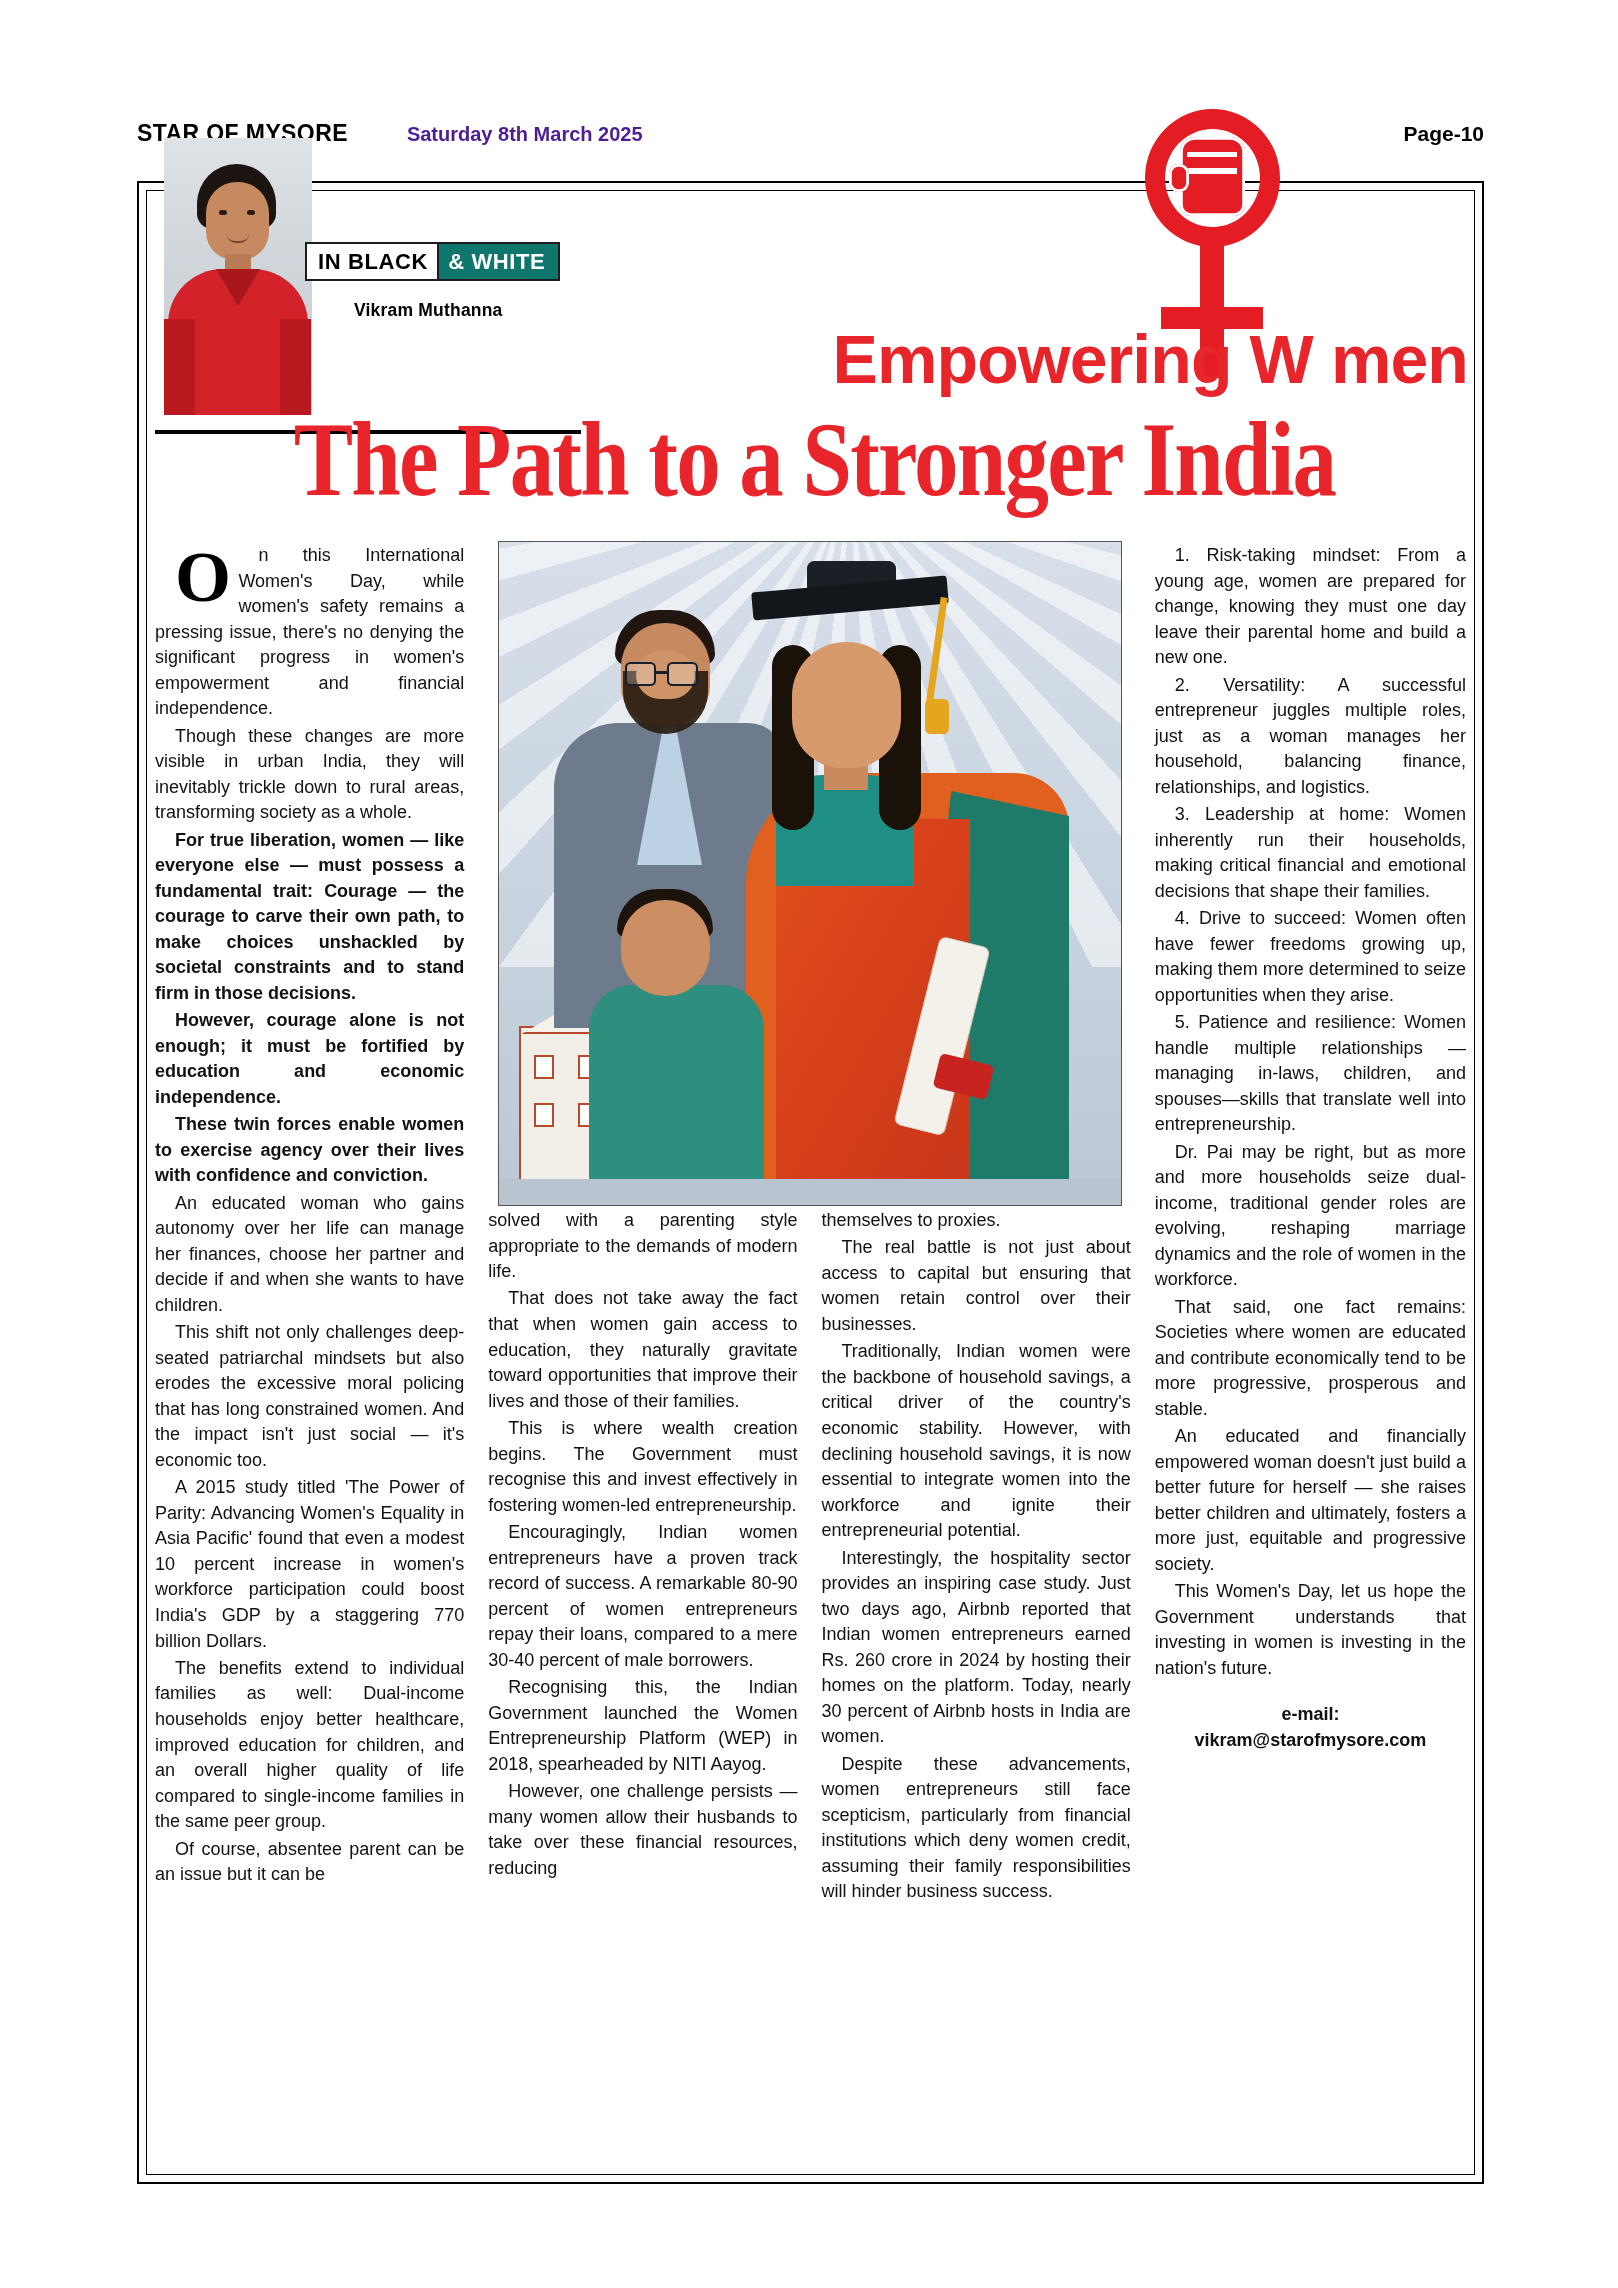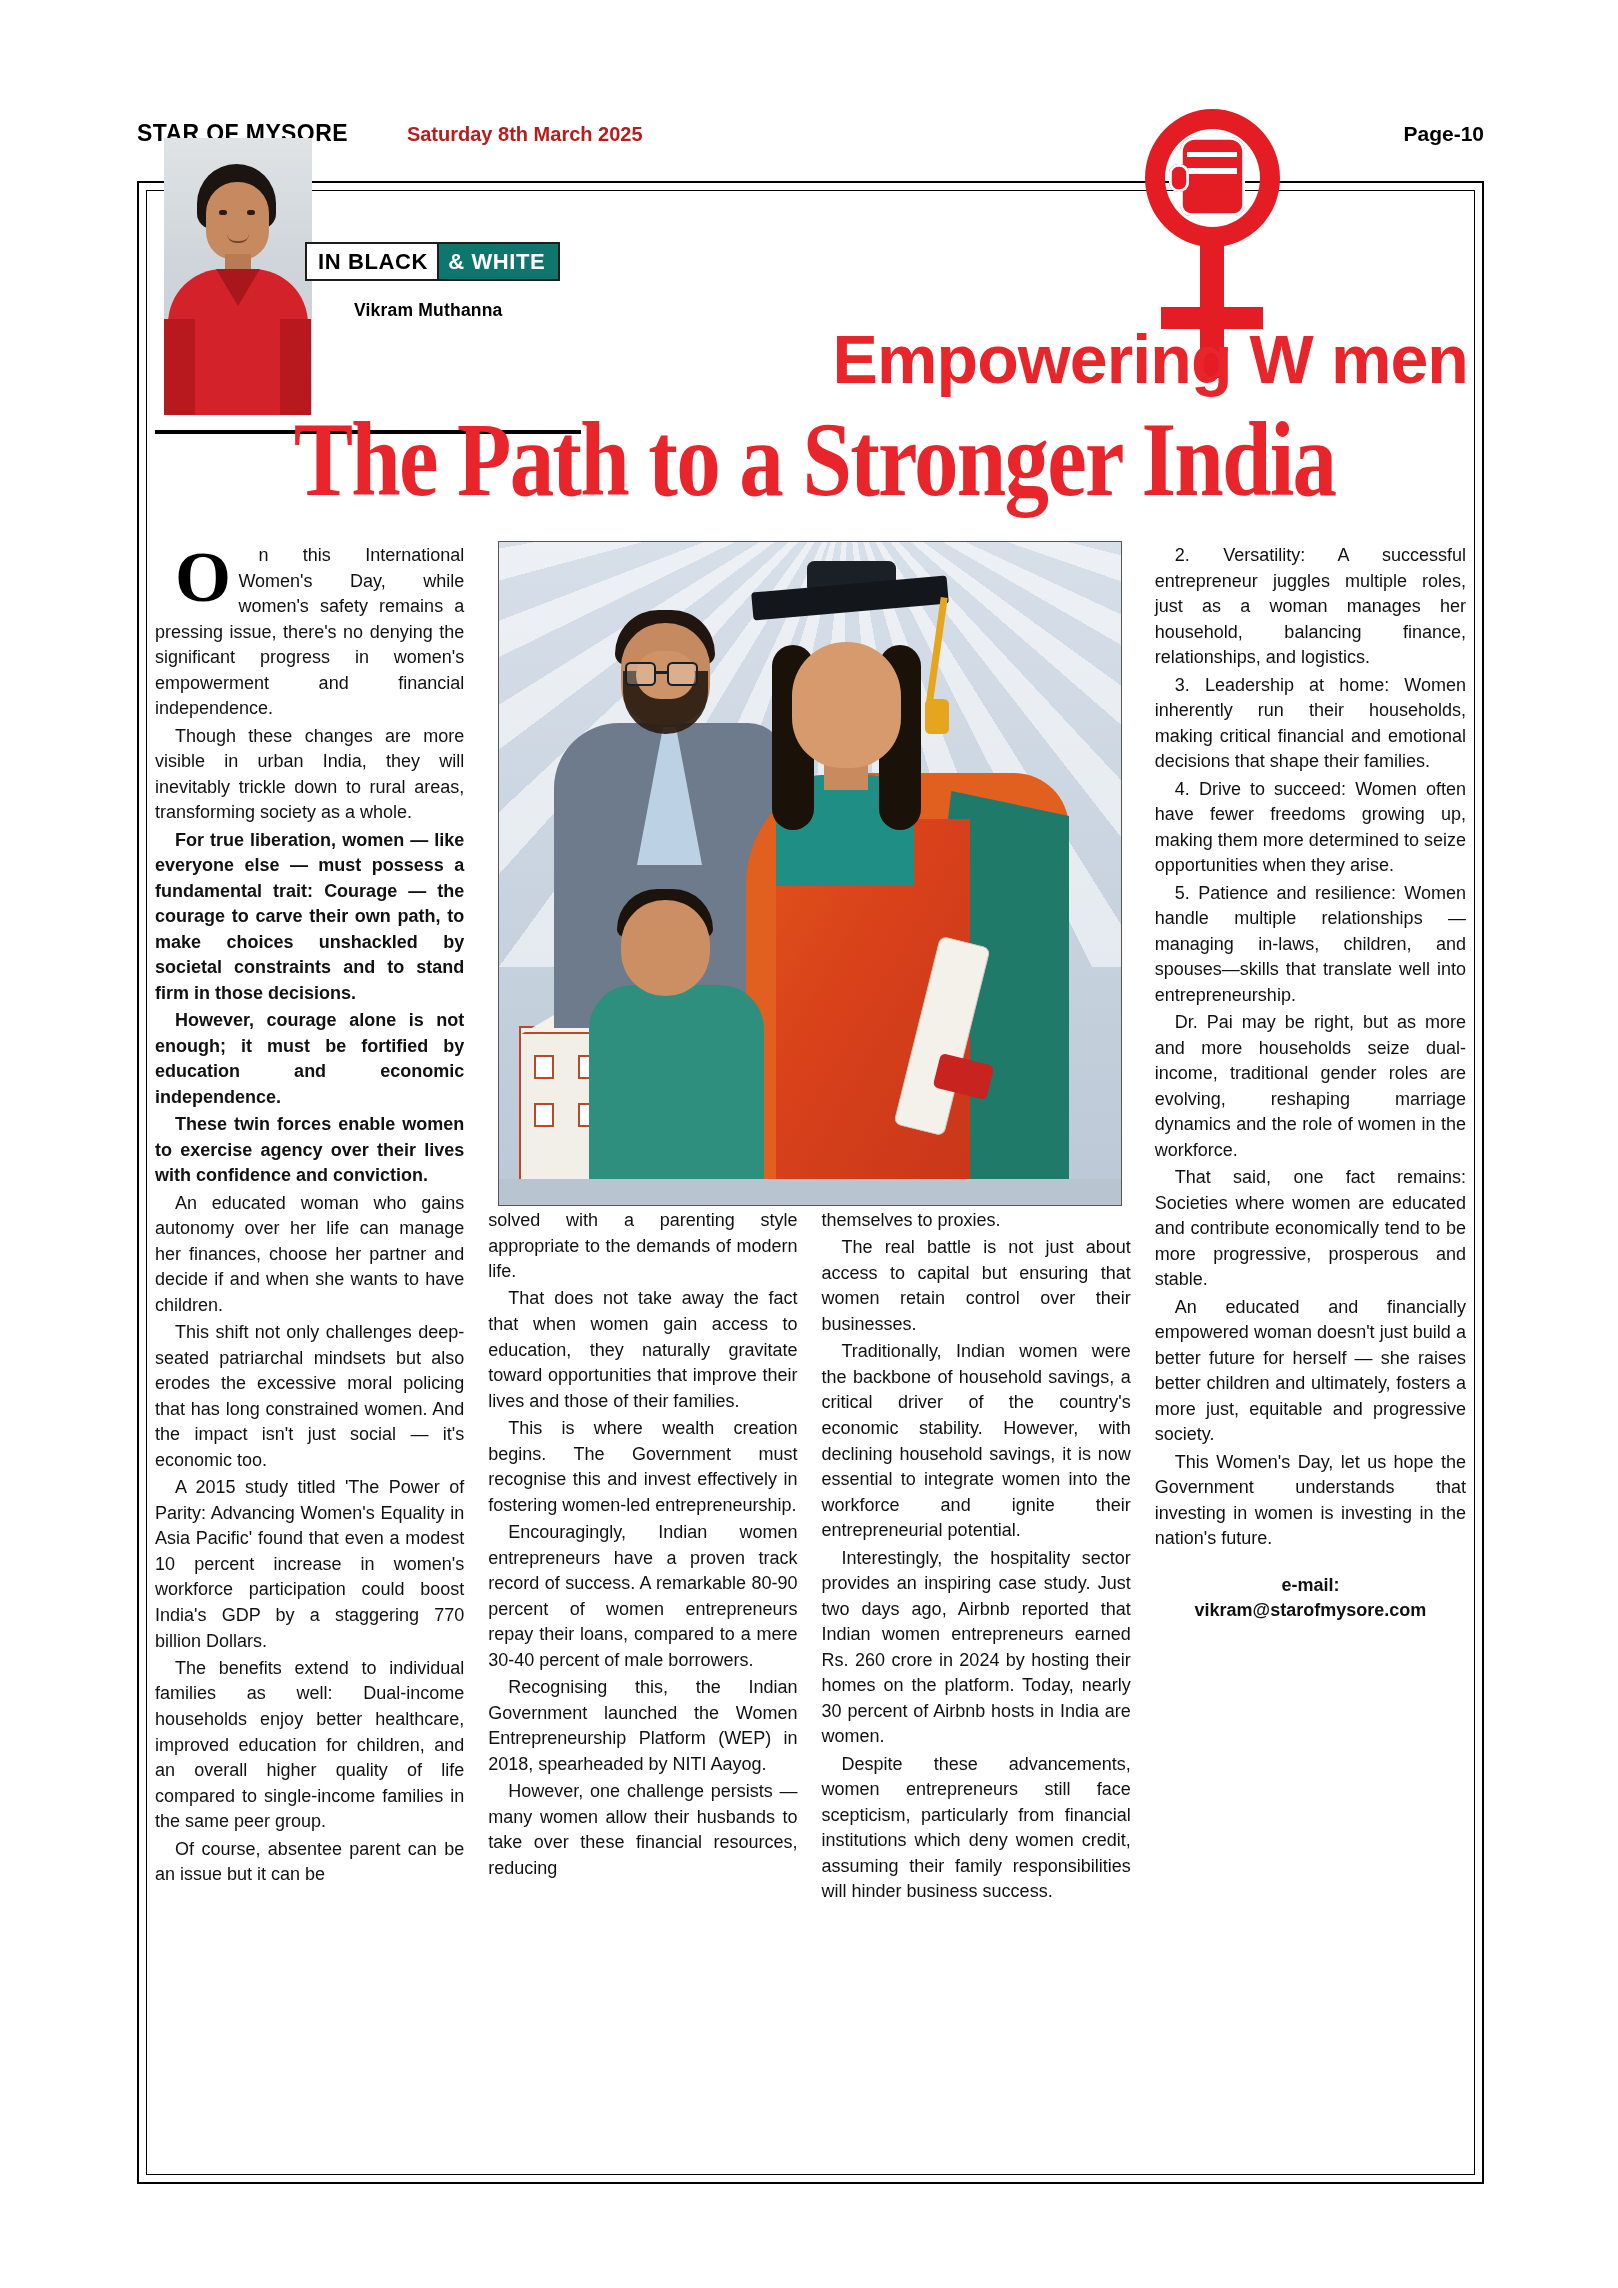--- a/index.html
+++ b/index.html
@@ -29,21 +29,21 @@
   .mh-paper {
     font-size: 23px;
     font-weight: bold;
     letter-spacing: 0.4px;
     color: #000;
   }
   .mh-date {
     font-size: 20px;
     font-weight: bold;
     margin-left: 59px;
-    color: #b91c1c;
+    color: #4c1d95;
   }
   .mh-page {
     font-size: 21px;
     font-weight: bold;
     margin-left: auto;
     color: #000;
   }
 
   
   .frame {
@@ -750,20 +750,21 @@
     <div class="col">
       <div style="height:665px;"></div>
       <p class="noind">themselves to proxies.</p>
       <p>The real battle is not just about access to capital but ensuring that women retain control over their businesses.</p>
       <p>Traditionally, Indian women were the backbone of household savings, a critical driver of the country's economic stability. However, with declining household savings, it is now essential to integrate women into the workforce and ignite their entrepreneurial potential.</p>
       <p>Interestingly, the hospitality sector provides an inspiring case study. Just two days ago, Airbnb reported that Indian women entrepreneurs earned Rs. 260 crore in 2024 by hosting their homes on the platform. Today, nearly 30 percent of Airbnb hosts in India are women.</p>
       <p>Despite these advancements, women entrepreneurs still face scepticism, particularly from financial institutions which deny women credit, assuming their family responsibilities will hinder business success.</p>
     </div>
 
     <div class="col wide">
+      <p>1. Risk-taking mindset: From a young age, women are prepared for change, knowing they must one day leave their parental home and build a new one.</p>
       <p>2. Versatility: A successful entrepreneur juggles multiple roles, just as a woman manages her household, balancing finance, relationships, and logistics.</p>
       <p>3. Leadership at home: Women inherently run their households, making critical financial and emotional decisions that shape their families.</p>
       <p>4. Drive to succeed: Women often have fewer freedoms growing up, making them more determined to seize opportunities when they arise.</p>
       <p>5. Patience and resilience: Women handle multiple relationships — managing in-laws, children, and spouses—skills that translate well into entrepreneurship.</p>
       <p>Dr. Pai may be right, but as more and more households seize dual-income, traditional gender roles are evolving, reshaping marriage dynamics and the role of women in the workforce.</p>
       <p>That said, one fact remains: Societies where women are educated and contribute economically tend to be more progressive, prosperous and stable.</p>
       <p>An educated and financially empowered woman doesn't just build a better future for herself — she raises better children and ultimately, fosters a more just, equitable and progressive society.</p>
       <p>This Women's Day, let us hope the Government understands that investing in women is investing in the nation's future.</p>
       <div class="email-block">
         <div>e-mail:</div>

